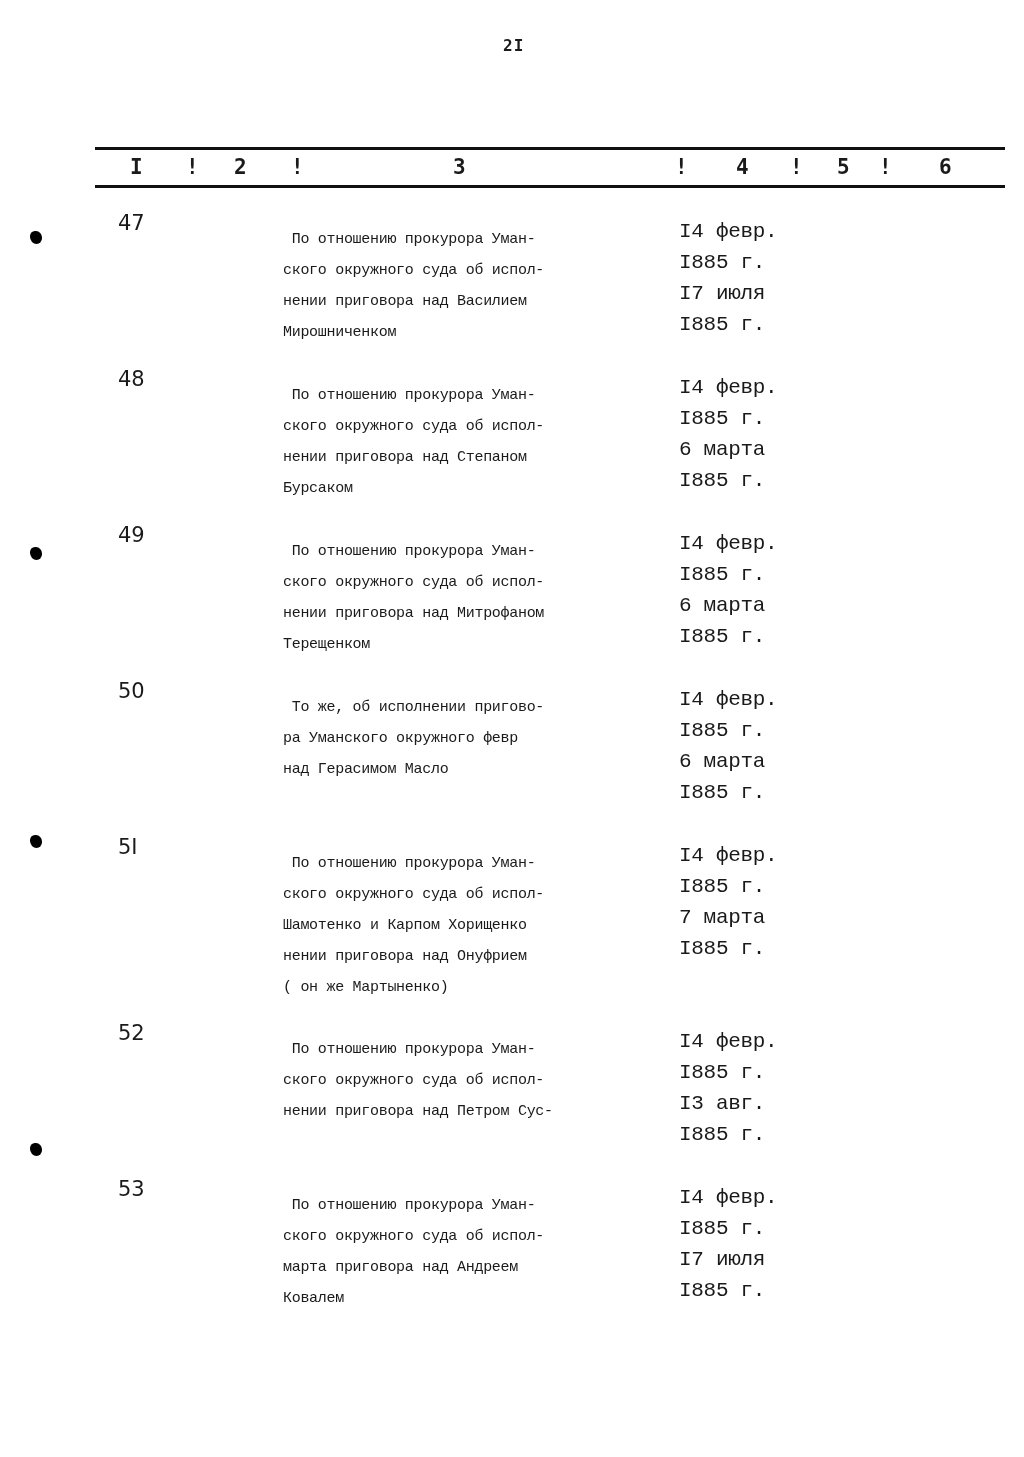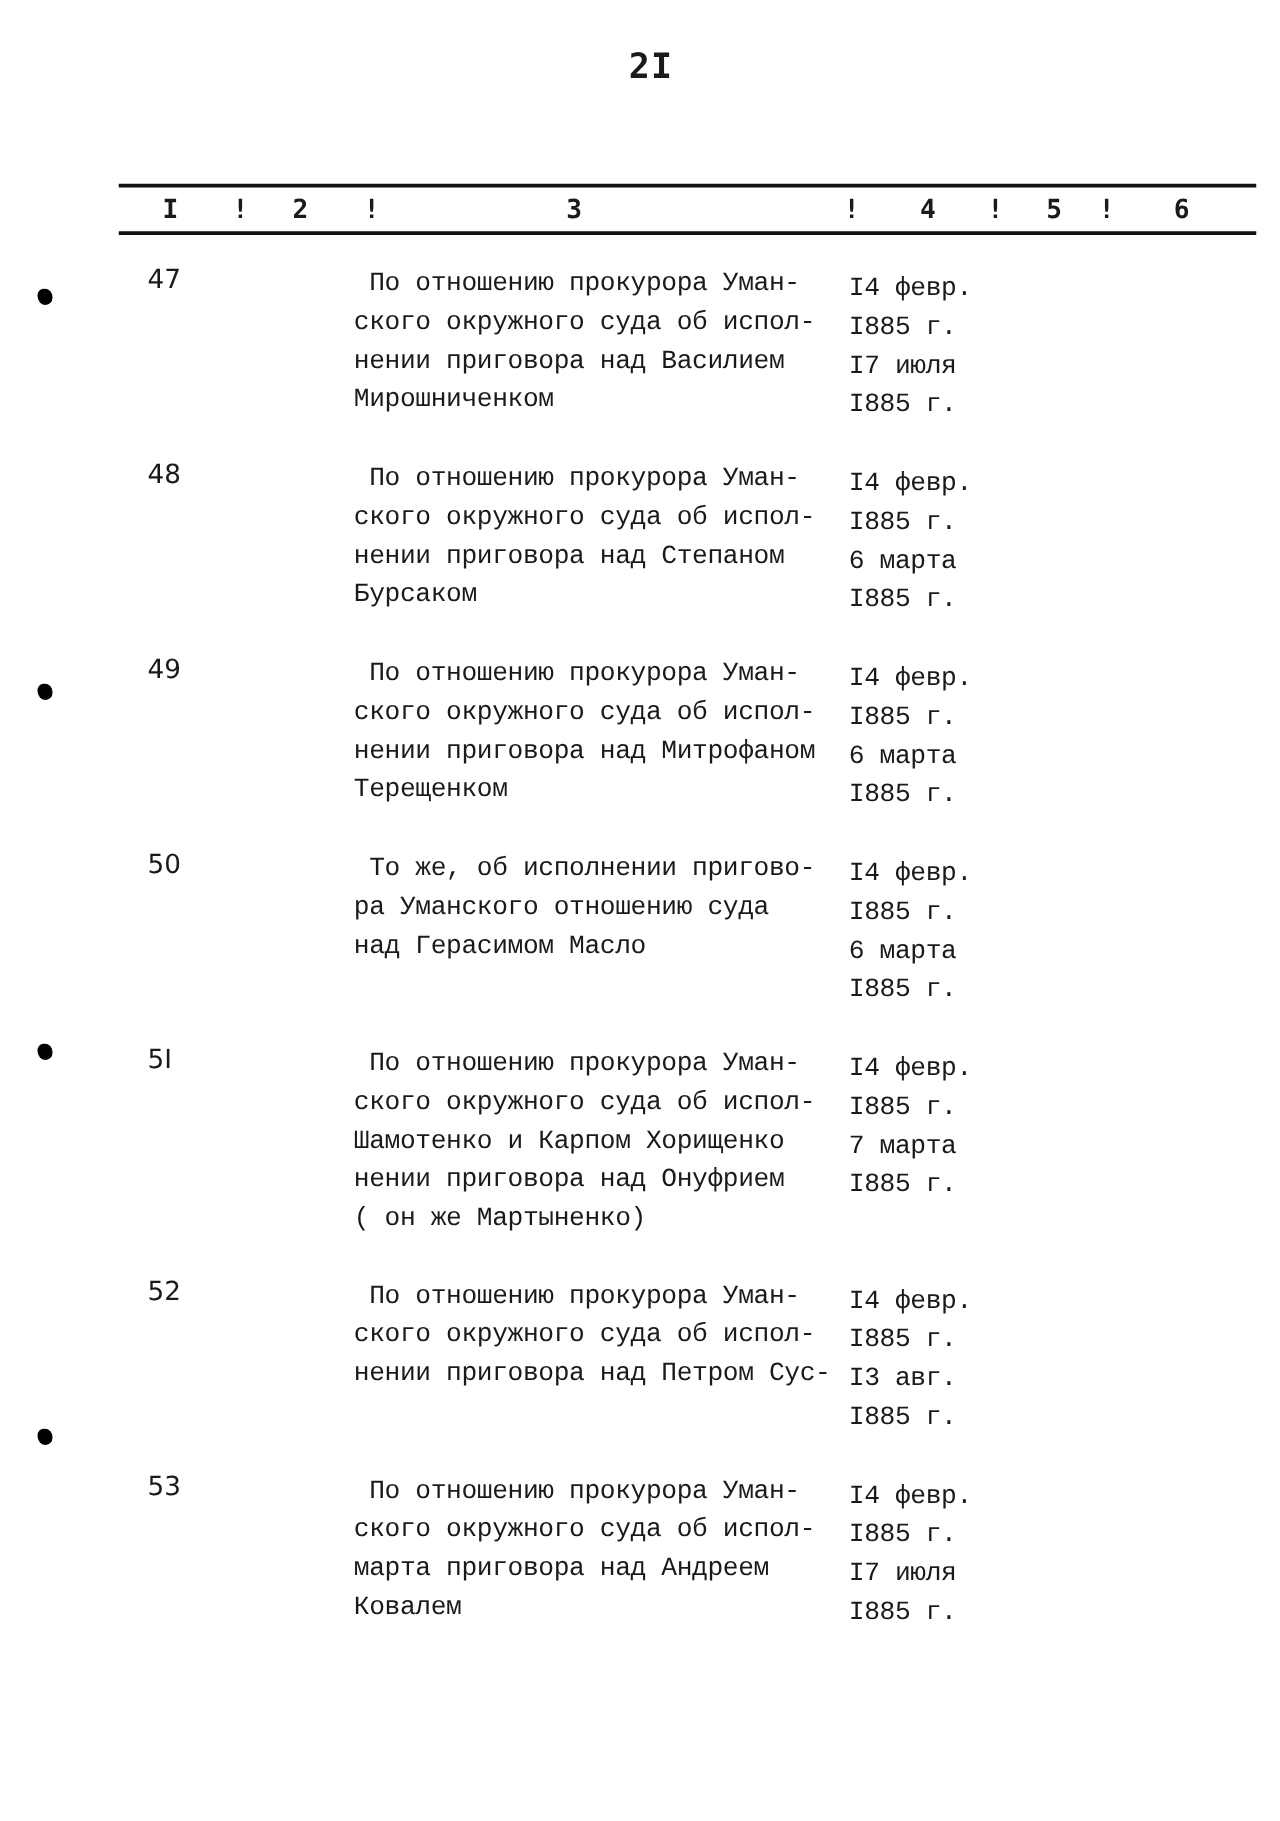--- a/index.html
+++ b/index.html
@@ -14,21 +14,21 @@
       overflow: hidden;
       font-family: "DejaVu Serif", "Liberation Serif", serif;
       color: #1a1a1a;
     }
     .page-number {
       position: absolute;
       left: 503px;
       top: 36px;
       font-family: "DejaVu Sans Mono", "Liberation Mono", monospace;
       font-weight: bold;
-      font-size: 28px;
+      font-size: 16px;
       letter-spacing: 1px;
     }
     .rule {
       position: absolute;
       left: 95px;
       width: 910px;
       height: 3px;
       background: #111;
     }
     .rule.top { top: 147px; }
@@ -50,23 +50,23 @@
       position: absolute;
       left: 118px;
       top: 0;
       font-family: "DejaVu Sans", "Liberation Sans", sans-serif;
       font-size: 21px;
       line-height: 31px;
     }
     .entry-desc {
       position: absolute;
       left: 283px;
-      top: 4px;
+      top: 16px;
       font-family: "Liberation Mono", "DejaVu Sans Mono", monospace;
-      font-size: 21px;
+      font-size: 15px;
       line-height: 31px;
       white-space: pre;
       letter-spacing: -0.3px;
     }
     .entry-dates {
       position: absolute;
       left: 679px;
       top: 8px;
       font-family: "Liberation Mono", "DejaVu Sans Mono", monospace;
       font-size: 21px;
@@ -115,21 +115,21 @@
       <div class="entry-desc"><span class="line"> По отношению прокурора Уман-</span><span class="line">ского окружного суда об испол-</span><span class="line">нении приговора над Степаном</span><span class="line">Бурсаком</span></div>
       <div class="entry-dates"><span class="line">I4 февр.</span><span class="line">I885 г.</span><span class="line">6 марта</span><span class="line">I885 г.</span></div>
     </div>
     <div class="entry" style="top: 520px;">
       <div class="entry-num">49</div>
       <div class="entry-desc"><span class="line"> По отношению прокурора Уман-</span><span class="line">ского окружного суда об испол-</span><span class="line">нении приговора над Митрофаном</span><span class="line">Терещенком</span></div>
       <div class="entry-dates"><span class="line">I4 февр.</span><span class="line">I885 г.</span><span class="line">6 марта</span><span class="line">I885 г.</span></div>
     </div>
     <div class="entry" style="top: 676px;">
       <div class="entry-num">50</div>
-      <div class="entry-desc"><span class="line"> То же, об исполнении пригово-</span><span class="line">ра Уманского отношению суда</span><span class="line">над Герасимом Масло</span></div>
+      <div class="entry-desc"><span class="line"> То же, об исполнении пригово-</span><span class="line">ра Уманского окружного февр</span><span class="line">над Герасимом Масло</span></div>
       <div class="entry-dates"><span class="line">I4 февр.</span><span class="line">I885 г.</span><span class="line">6 марта</span><span class="line">I885 г.</span></div>
     </div>
     <div class="entry" style="top: 832px;">
       <div class="entry-num">5I</div>
       <div class="entry-desc"><span class="line"> По отношению прокурора Уман-</span><span class="line">ского окружного суда об испол-</span><span class="line">Шамотенко и Карпом Хорищенко</span><span class="line">нении приговора над Онуфрием</span><span class="line">( он же Мартыненко)</span></div>
       <div class="entry-dates"><span class="line">I4 февр.</span><span class="line">I885 г.</span><span class="line">7 марта</span><span class="line">I885 г.</span></div>
     </div>
     <div class="entry" style="top: 1018px;">
       <div class="entry-num">52</div>
       <div class="entry-desc"><span class="line"> По отношению прокурора Уман-</span><span class="line">ского окружного суда об испол-</span><span class="line">нении приговора над Петром Сус-</span></div>

